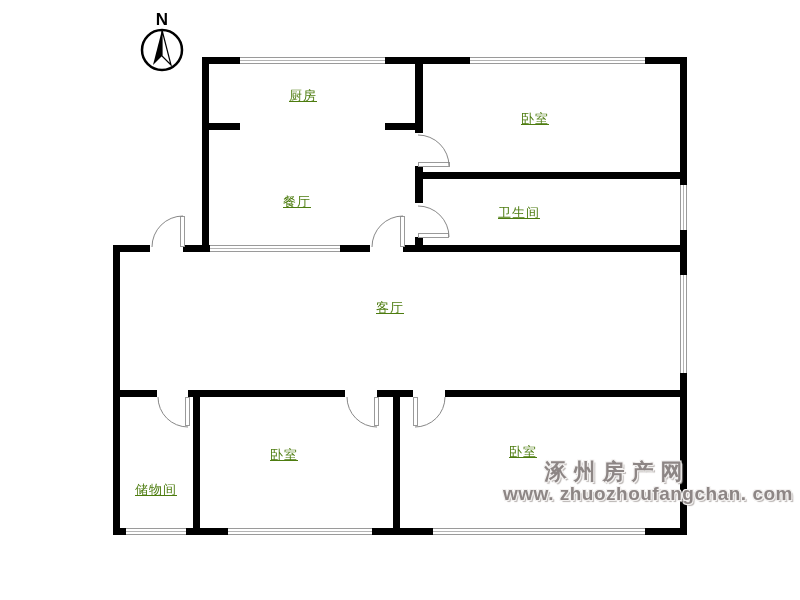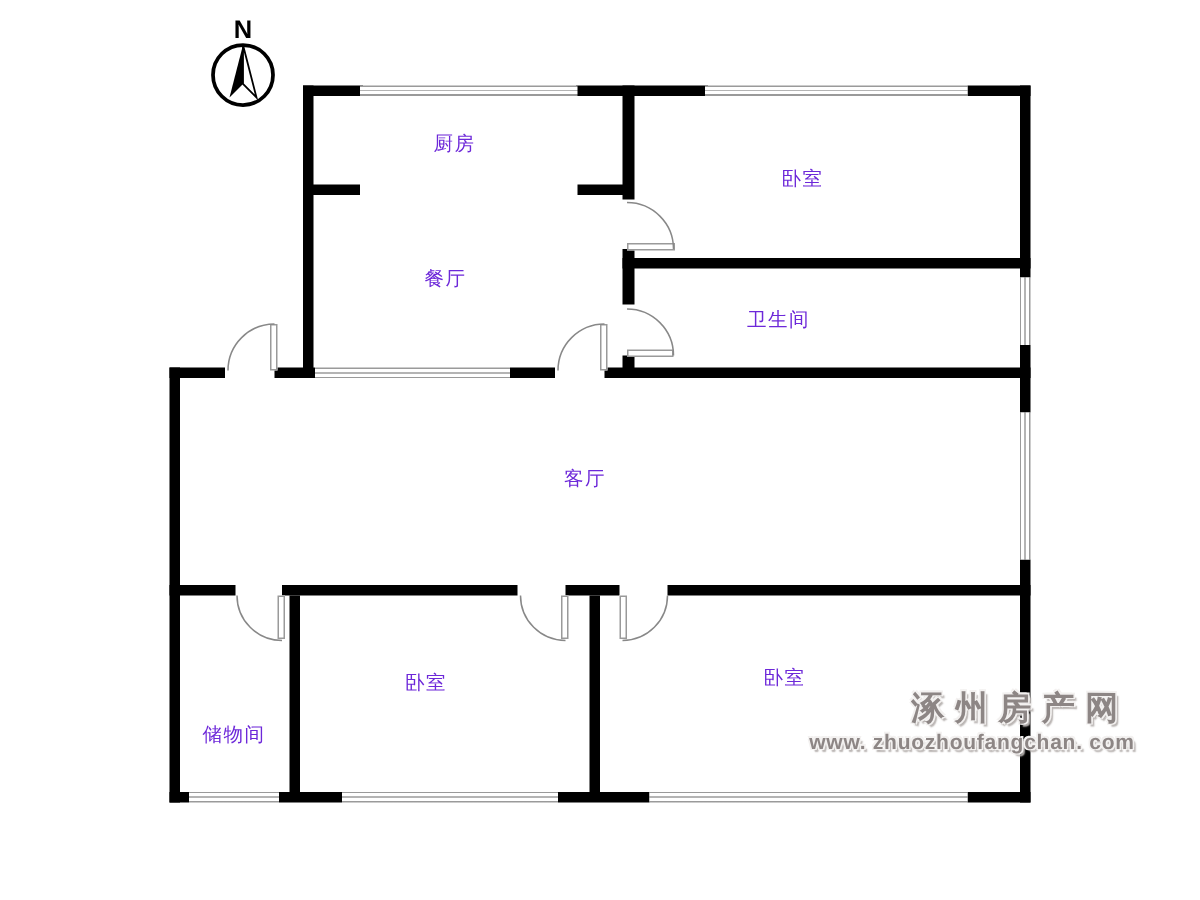--- a/index.html
+++ b/index.html
@@ -8,30 +8,30 @@
     font-family:"Liberation Sans", sans-serif;
   }
   .wall{position:absolute;background:#000;}
   .win-h{position:absolute;height:7px;
     background:linear-gradient(to bottom,#9a9a9a 0,#9a9a9a 1px,#fff 1px,#fff 3px,#b4b4b4 3px,#b4b4b4 4px,#fff 4px,#fff 6px,#9a9a9a 6px,#9a9a9a 7px);}
   .win-v{position:absolute;width:7px;
     background:linear-gradient(to right,#9a9a9a 0,#9a9a9a 1px,#fff 1px,#fff 3px,#b4b4b4 3px,#b4b4b4 4px,#fff 4px,#fff 6px,#9a9a9a 6px,#9a9a9a 7px);}
   .leaf{position:absolute;background:#fff;border:1px solid #9a9a9a;box-sizing:border-box;}
   .room-label{
     position:absolute;transform:translate(-50%,-50%);
-    font-size:13px;color:#6d28d9;white-space:nowrap;letter-spacing:1px;
+    font-size:13px;color:#4d7c0f;white-space:nowrap;letter-spacing:1px;text-decoration:underline;
   }
   #arc-layer,#compass{position:absolute;left:0;top:0;}
   .wm{
     position:absolute;transform:translate(-50%,-50%);
     color:#8d8685;font-weight:bold;white-space:nowrap;
     text-shadow:-1px -1px 0 #f3f1f0,1px -1px 0 #f3f1f0,-1px 1px 0 #f3f1f0,1px 1px 0 #f3f1f0,2px 2px 1px #b9b4b2;
   }
   .wm-brand{font-size:22px;letter-spacing:7px;}
-  .wm-url{font-size:14px;letter-spacing:0.5px;text-align:right;}
+  .wm-url{font-size:19px;letter-spacing:0.5px;text-align:right;}
 </style>
 </head>
 <body>
 
 <div id="plan">
 
   <svg id="compass" width="220" height="90" viewBox="0 0 220 90">
     <text x="162" y="25" text-anchor="middle" font-size="17" font-weight="bold" fill="#000">N</text>
     <circle cx="162" cy="50" r="20" fill="#fff" stroke="#000" stroke-width="2.5"></circle>
     <polygon points="162,30 153,65 162,56" fill="#000"></polygon>
@@ -89,24 +89,24 @@
     <path d="M152,247 A31,31 0 0 1 183,216"></path>
     <path d="M372,247 A31,31 0 0 1 403,216"></path>
     <path d="M418,135 A31,31 0 0 1 449,166"></path>
     <path d="M418,206 A31,31 0 0 1 449,237"></path>
     <path d="M158,397 A30,30 0 0 0 188,427"></path>
     <path d="M347,397 A30,30 0 0 0 377,427"></path>
     <path d="M445,397 A30,30 0 0 1 415,427"></path>
   </svg>
 
   <div class="room-label" style="left:303px;top:96px">厨房</div>
-  <div class="room-label" style="left:297px;top:186px">餐厅</div>
+  <div class="room-label" style="left:297px;top:202px">餐厅</div>
   <div class="room-label" style="left:535px;top:119px">卧室</div>
   <div class="room-label" style="left:519px;top:213px">卫生间</div>
-  <div class="room-label" style="left:390px;top:319px">客厅</div>
+  <div class="room-label" style="left:390px;top:308px">客厅</div>
   <div class="room-label" style="left:156px;top:490px">储物间</div>
   <div class="room-label" style="left:284px;top:455px">卧室</div>
   <div class="room-label" style="left:523px;top:452px">卧室</div>
 
-  <div class="wm wm-brand" style="left:680px;top:472px">涿州房产网</div>
+  <div class="wm wm-brand" style="left:617px;top:472px">涿州房产网</div>
   <div class="wm wm-url" style="left:648px;top:494px">www. zhuozhoufangchan. com</div>
 
 </div>
 
 </body></html>

